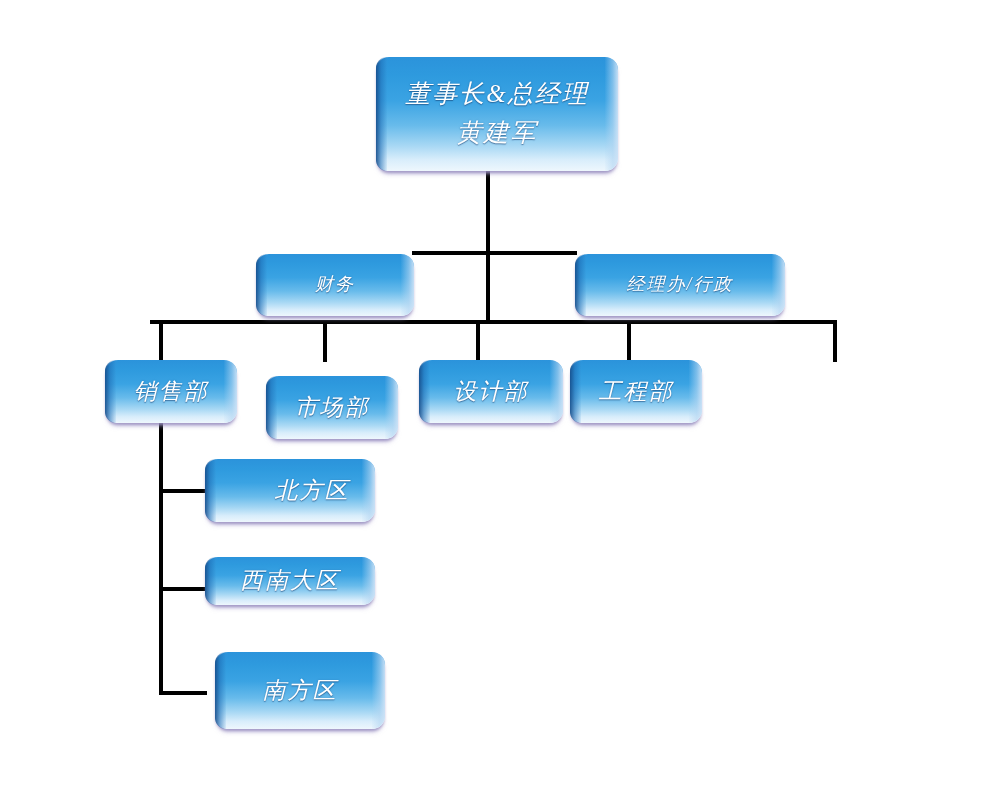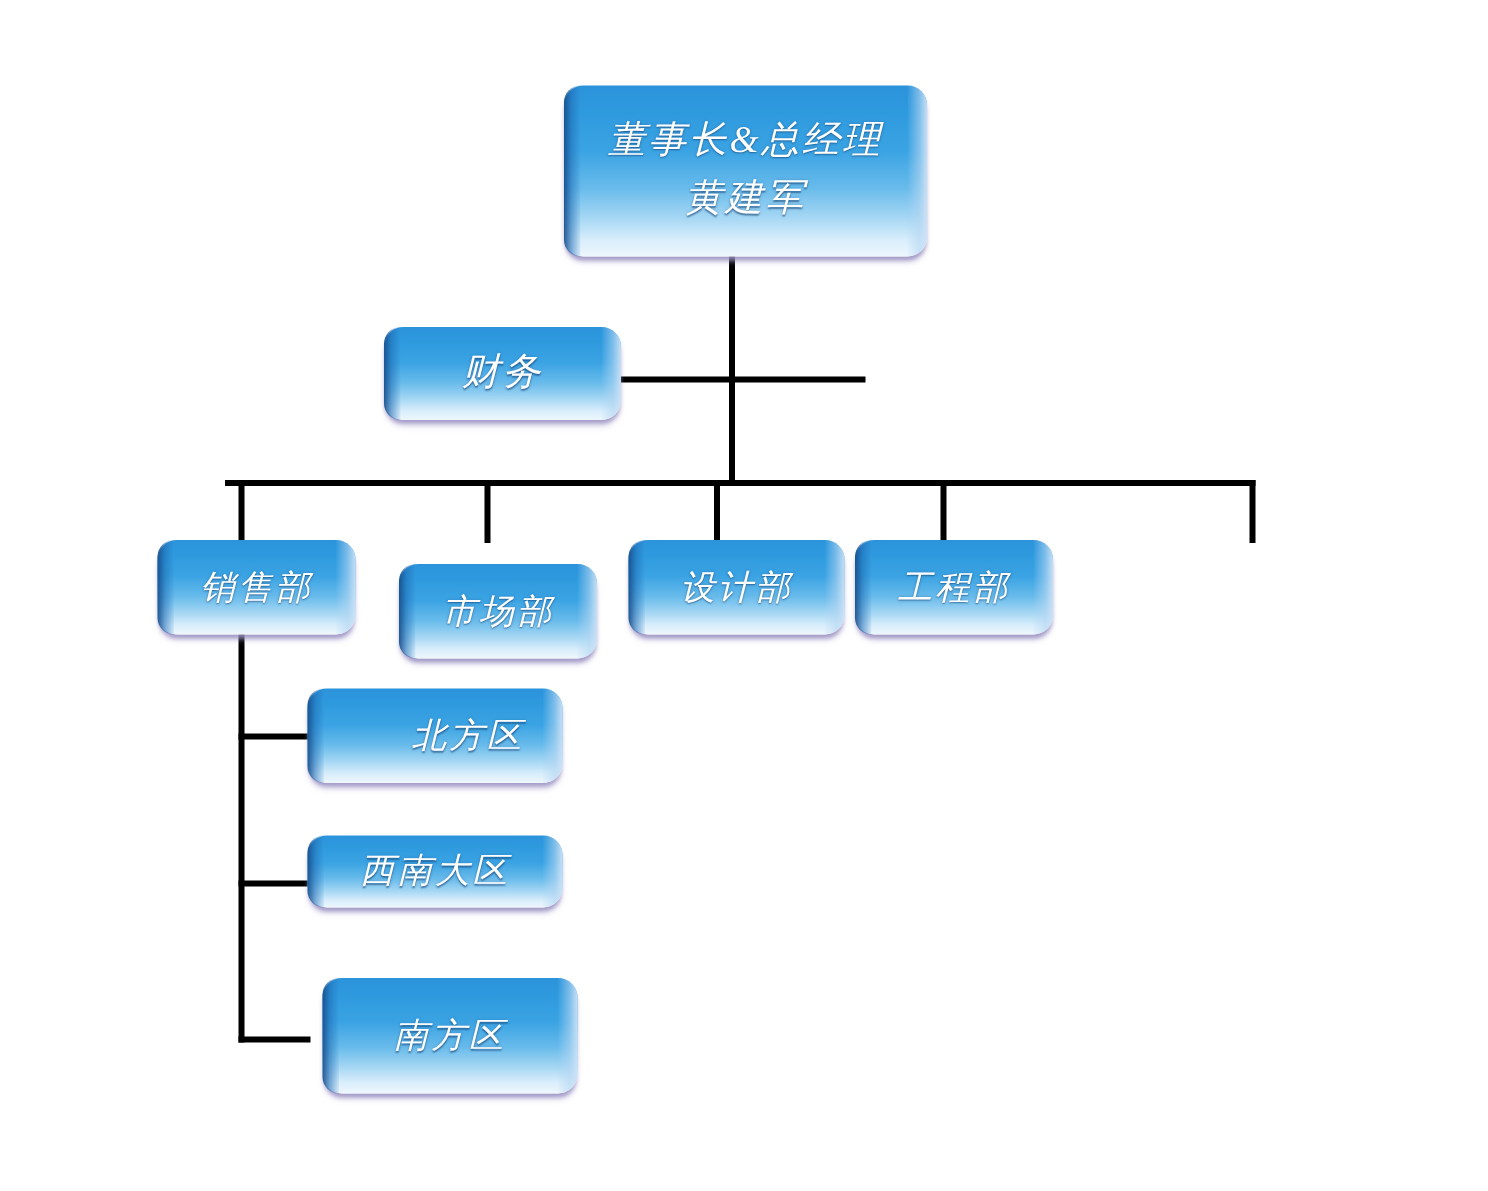--- a/index.html
+++ b/index.html
@@ -84,21 +84,21 @@
     pointer-events: none;
   }
   .node .label {
     position: relative;
     z-index: 2;
     padding: 0 6px;
   }
 
   
   .node.root      { font-size: 25px; }
-  .node.level2    { font-size: 25px; }
+  .node.level2    { font-size: 18px; margin-top: 36px; }
   .node.dept      { font-size: 23px; }
   .node.region    { font-size: 23px; }
 </style>
 </head>
 <body>
 
 <div id="canvas">
 
   <div class="line line-v" style="left:486px; top:171px; height:151px;"></div>
 
@@ -121,20 +121,23 @@
     <div class="label">
       <div>董事长&amp;总经理</div>
       <div>黄建军</div>
     </div>
   </div>
 
   <div class="node level2" style="left:256px; top:218px; width:158px; height:62px;">
     <span class="label">财务</span>
   </div>
 
+  <div class="node level2" style="left:575px; top:218px; width:210px; height:62px;">
+    <span class="label">经理办/行政</span>
+  </div>
 
   <div class="node dept" style="left:105px; top:360px; width:132px; height:63px;">
     <span class="label">销售部</span>
   </div>
 
   <div class="node dept" style="left:266px; top:360px; width:132px; height:63px;margin-top:16px;">
     <span class="label">市场部</span>
   </div>
 
   <div class="node dept" style="left:419px; top:360px; width:144px; height:63px;">

